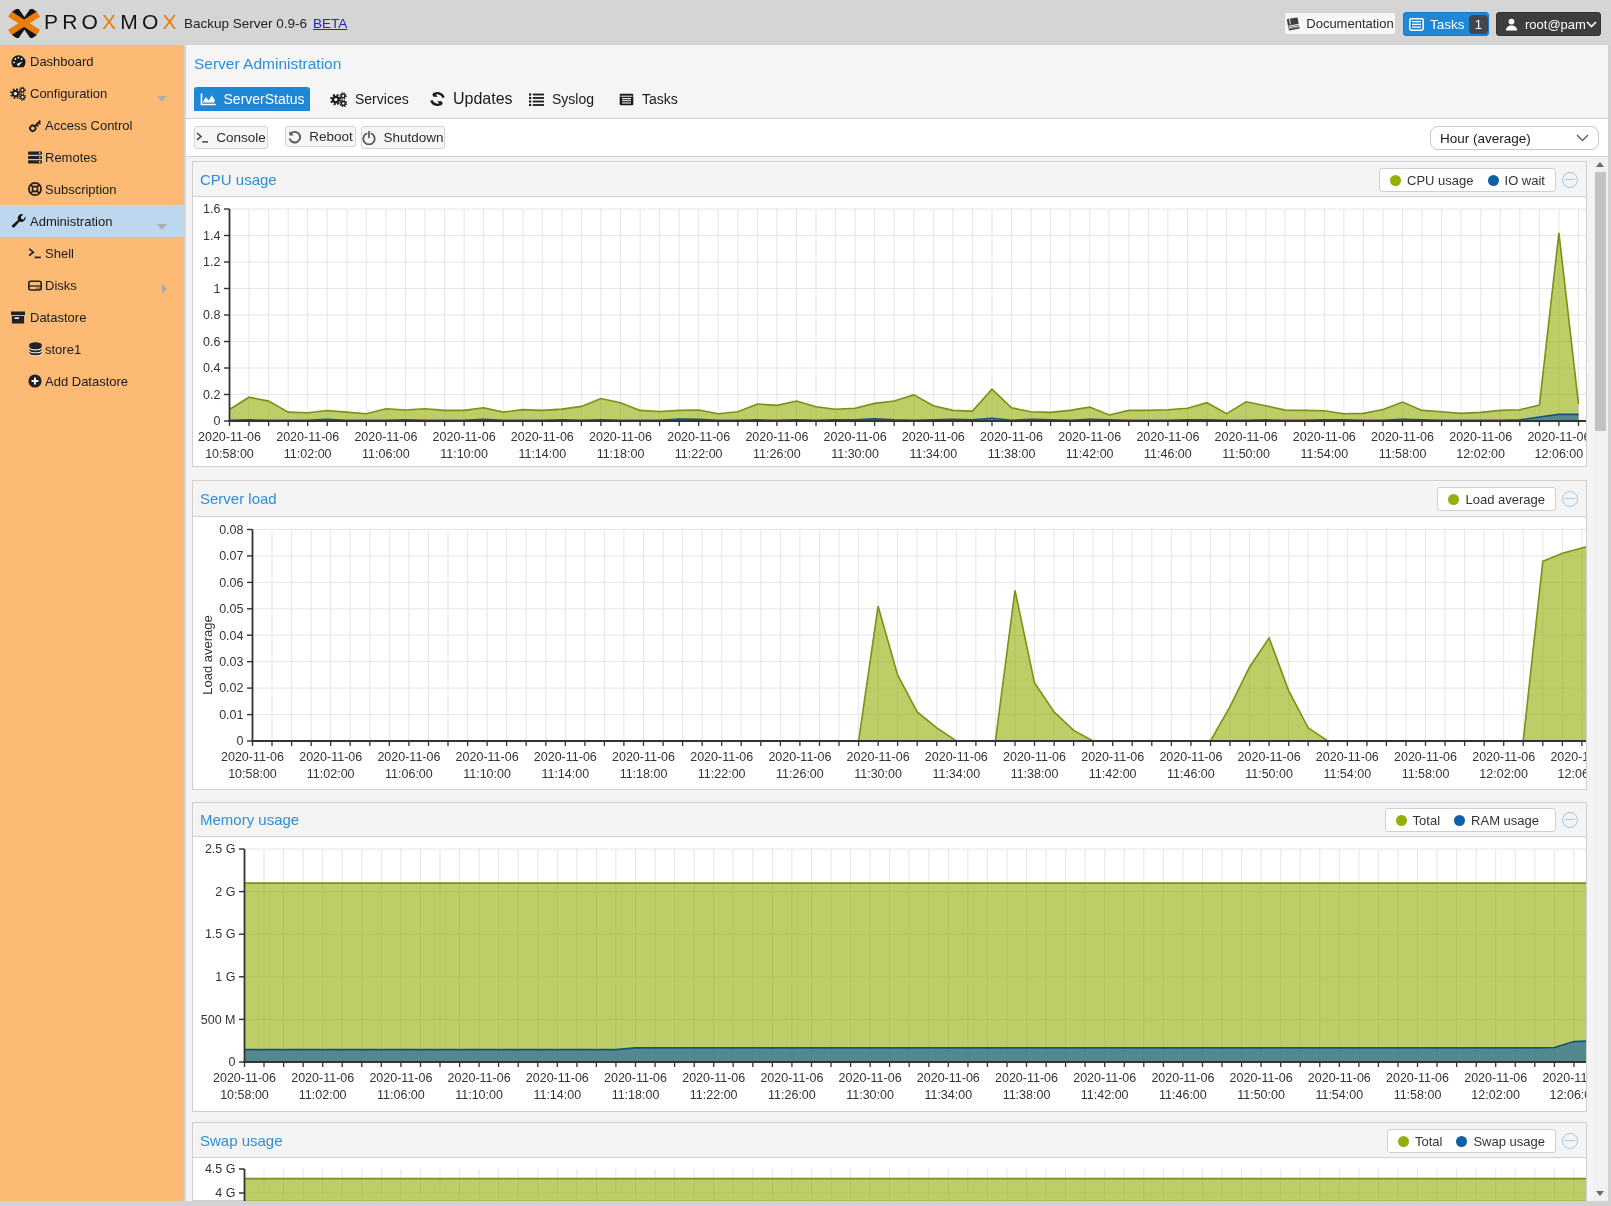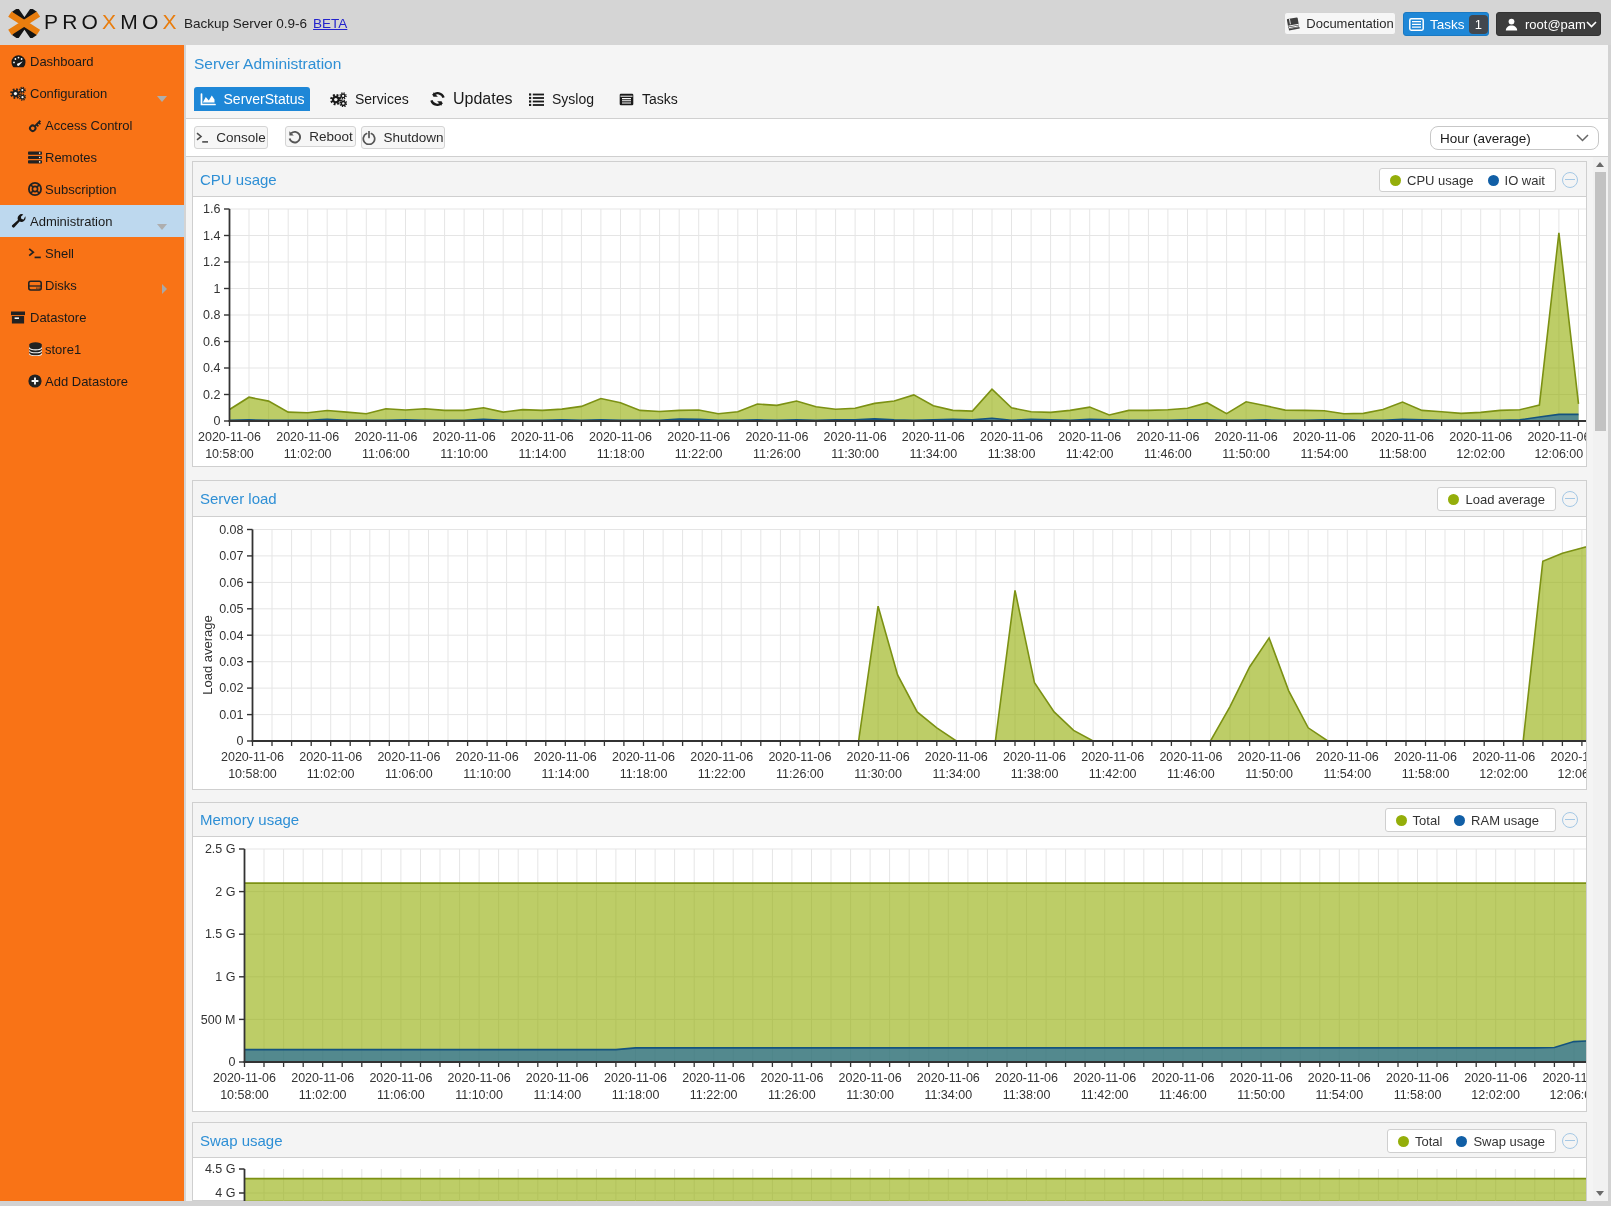--- a/index.html
+++ b/index.html
@@ -47,21 +47,21 @@
 <div class="btn abs" style="left:1496px;top:12px;width:105px;height:24px;background:#3d3d3d;border-color:#333;color:#fff;justify-content:flex-start;padding:0 8px;font-size:13px">
     <svg width="13" height="13" viewBox="0 0 13 13" style="">
       <circle cx="6.5" cy="3.6" r="2.9" fill="#fff"></circle>
       <path d="M0.8 12.6c0-3.2 2.5-5.2 5.7-5.2s5.7 2 5.7 5.2z" fill="#fff"></path>
     </svg>
     <span style="margin-left:7px">root@pam</span>
     <svg width="11" height="7" viewBox="0 0 11 7" style="margin-left:auto">
       <path d="M1 1l4.5 4.5L10 1" stroke="#fff" stroke-width="1.6" fill="none"></path>
     </svg>
   </div>
-<div class="abs" style="left:0;top:45px;width:185px;height:1156px;background:#f97316;border-right:1px solid #d4d4d4">
+<div class="abs" style="left:0;top:45px;width:185px;height:1156px;background:#fdba74;border-right:1px solid #d4d4d4">
 <div class="mrow" style="">
       <span class="ic">
         <svg width="15" height="14" viewBox="0 0 15 14" style="">
           <path d="M7.5 1.2A7 7 0 0 0 0.5 8.2c0 1.9.8 3.7 2 5h10a7 7 0 0 0 2-5 7 7 0 0 0-7-7z" fill="#1a1a1a"></path>
           <g fill="#f5f5f5">
             <circle cx="3" cy="8.4" r="0.9"></circle>
             <circle cx="4.4" cy="5" r="0.9"></circle>
             <circle cx="7.5" cy="3.6" r="0.9"></circle>
             <circle cx="10.6" cy="5" r="0.9"></circle>
             <path d="M11.8 7.3l-4.2 2a1.3 1.3 0 1 0 .9 1.8z"></path>

